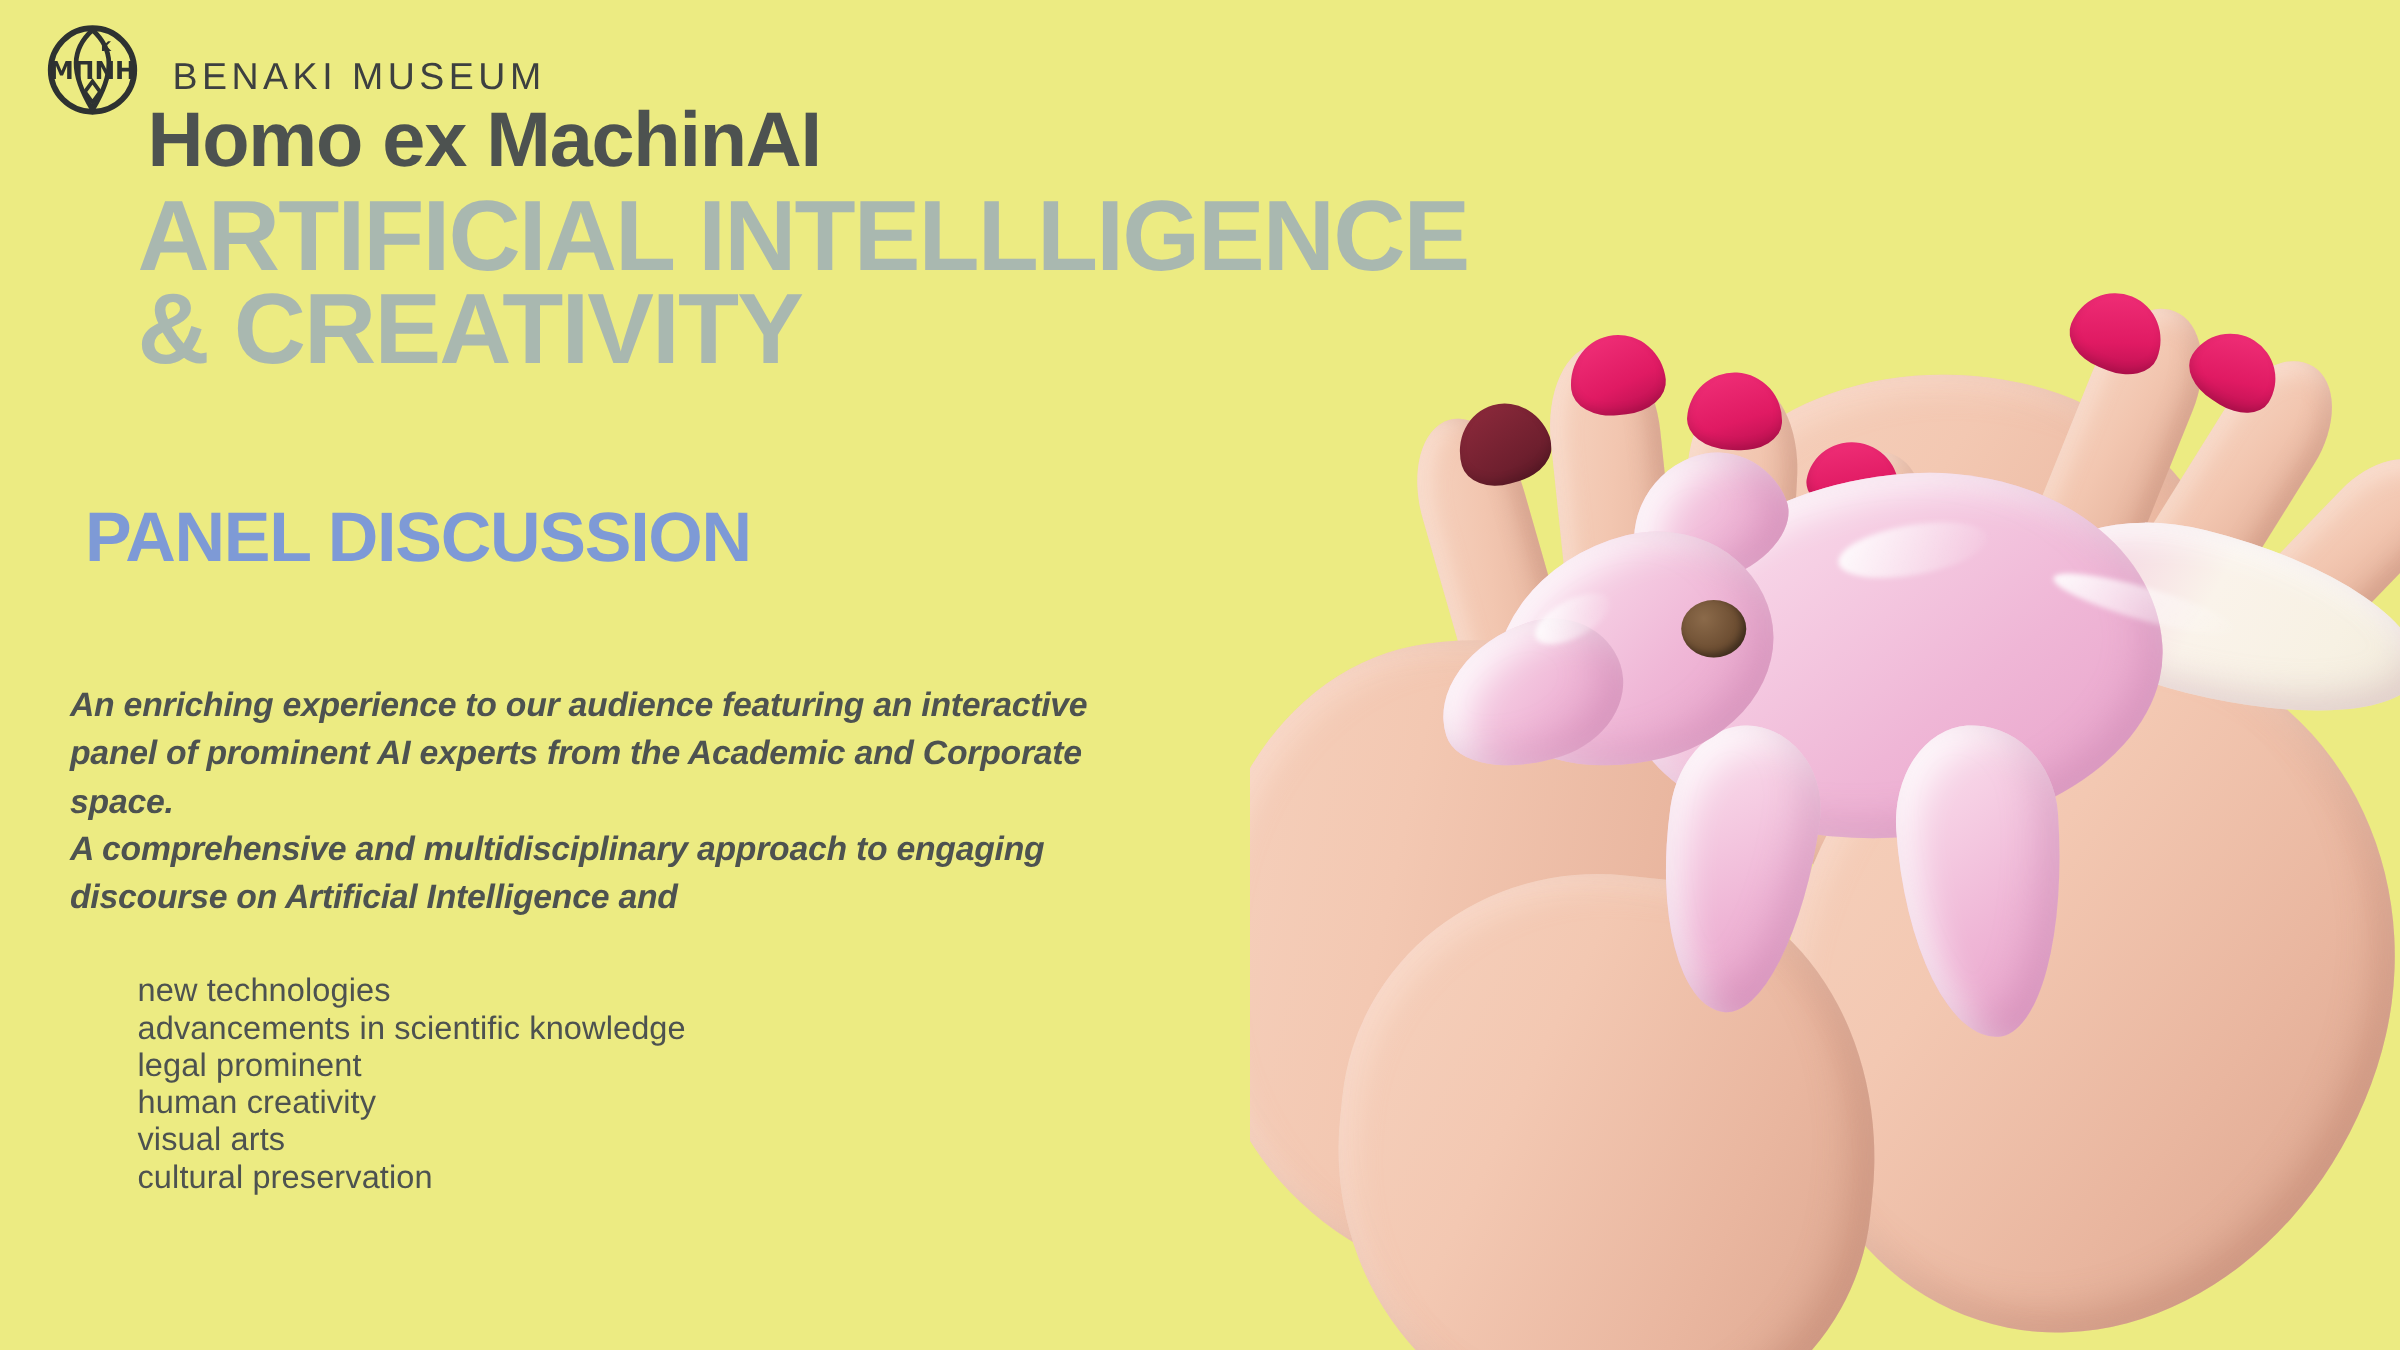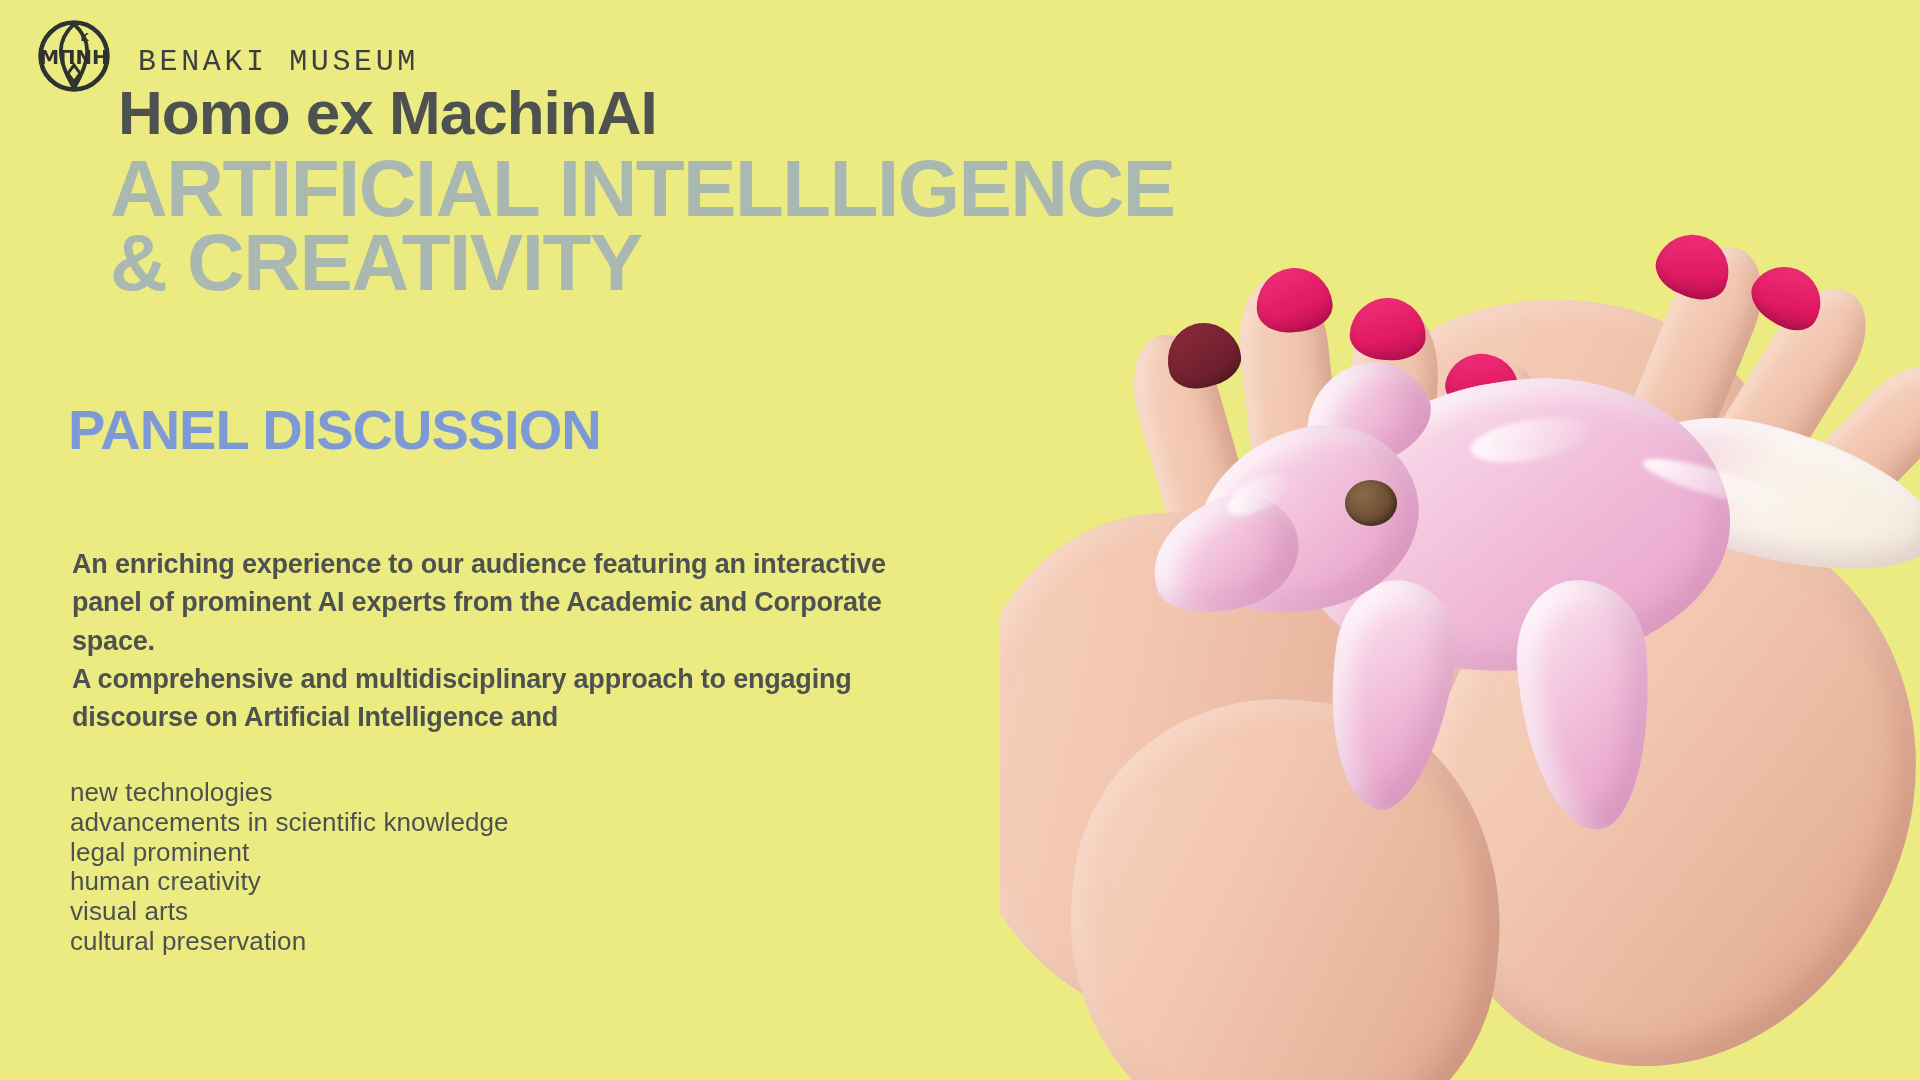--- a/index.html
+++ b/index.html
@@ -127,21 +127,21 @@
 
   
   #header {
     position:absolute; left:36px; top:18px;
     display:flex; align-items:center; gap:26px;
   }
   #logo-mark { width:76px; height:76px; flex:0 0 76px; }
   #museum-name {
     font-size:30px; letter-spacing:3.6px;
     font-weight:400; color:#3D4040;
-    font-family:Liberation Mono, monospace;
+    font-family:Liberation Sans, sans-serif;
     margin-top:12px;
   }
 
   
   #title-block { position:absolute; left:118px; top:82px; }
 
   #event-title {
     font-size:62px; font-weight:bold; color:#4D5250;
     letter-spacing:-1px; line-height:1.0;
     font-family:"Liberation Sans", sans-serif;
@@ -159,37 +159,39 @@
 
   #subtitle {
     position:absolute; left:68px; top:397px;
     font-size:56px; font-weight:bold; color:#7E9AD6;
     letter-spacing:-1px;
     font-family:"Liberation Sans", sans-serif;
   }
 
   
   #description {
-    position:absolute; left:72px; top:545px;
+    position:absolute; left:56px; top:545px;
     width:860px;
+    font-style:italic;
   }
   #description p {
     font-size:27px; font-weight:bold; color:#4D5250;
     line-height:1.42; letter-spacing:-.2px;
     font-family:"Liberation Sans", sans-serif;
   }
 
   #topics {
     position:absolute; left:70px; top:778px;
     list-style:none;
   }
   #topics li {
     font-size:26px; font-weight:400; color:#4D5250;
     line-height:1.145; letter-spacing:.1px;
     font-family:"Liberation Sans", sans-serif;
+    margin-left:40px;
   }
 </style>
 </head>
 <body>
 
 <div id="poster">
 
   <div id="photo">
 
     <div class="skin sh" id="palm-right"></div>

